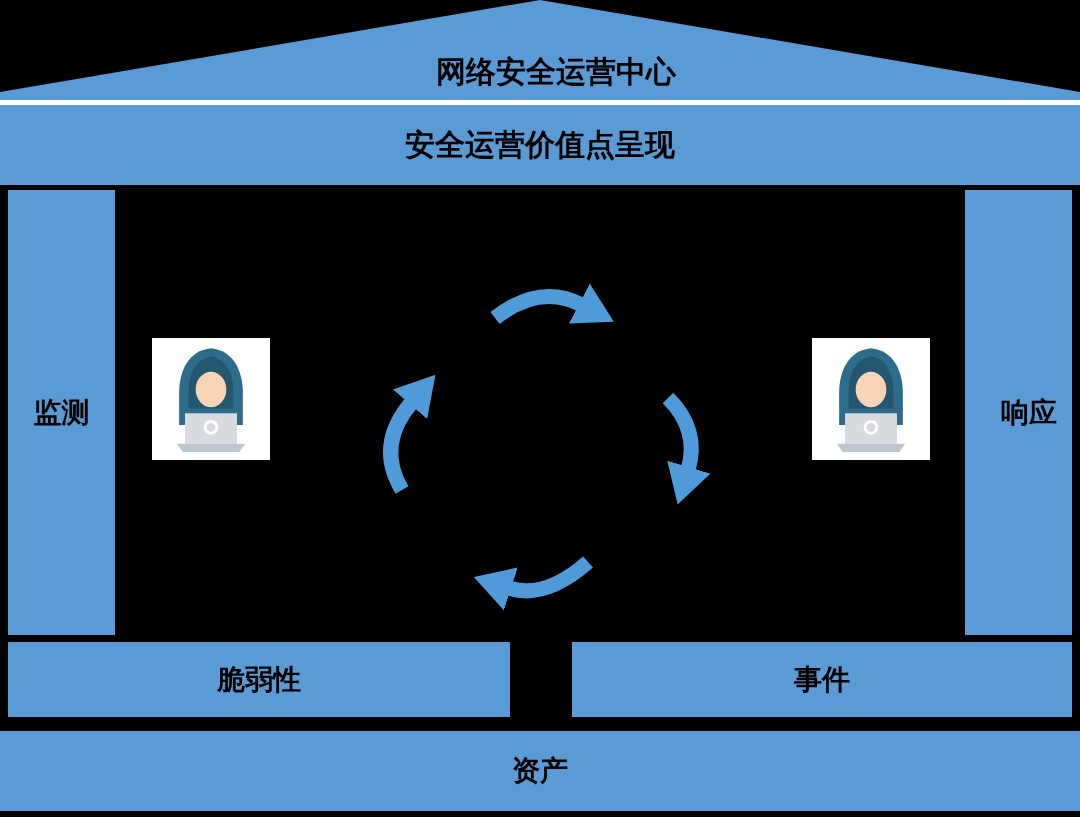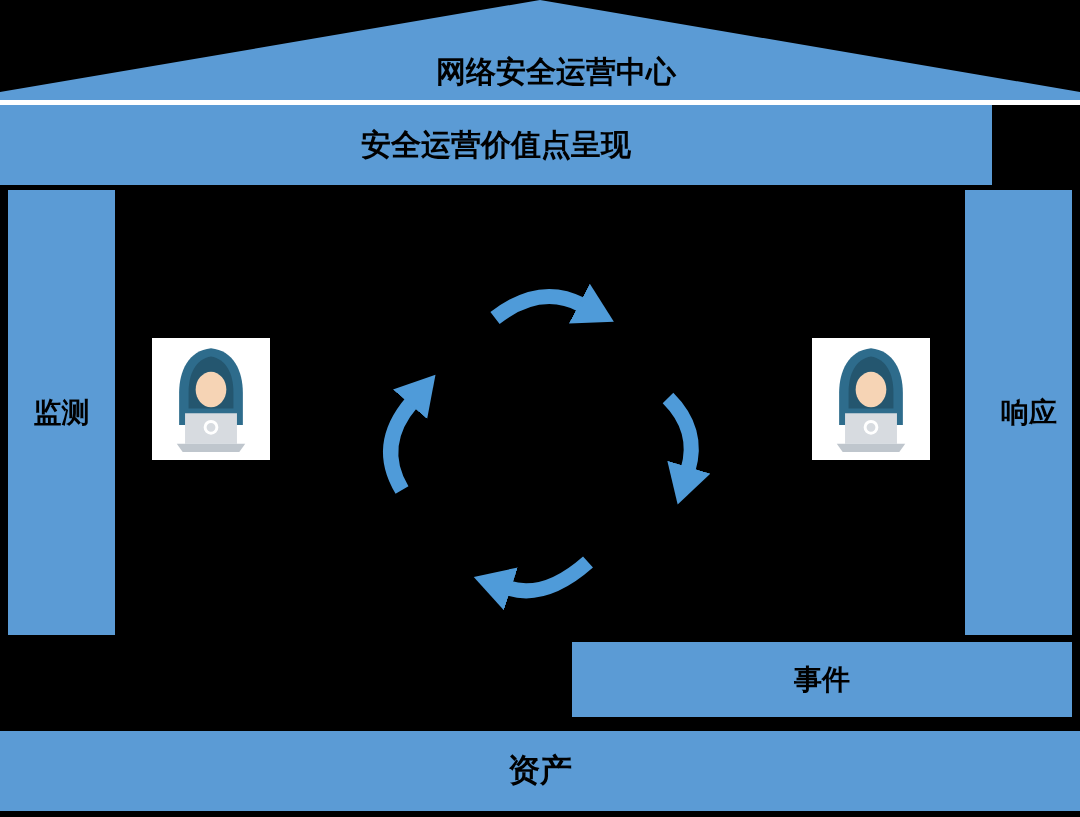--- a/index.html
+++ b/index.html
@@ -40,41 +40,41 @@
     margin-left: 16px;
   }
   .roof-sep {
     position: absolute;
     left: 0; top: 100px;
     width: 1080px; height: 5px;
     background: #ffffff;
   }
   .header-bar {
     left: 0; top: 105px;
-    width: 992px; height: 80px;
+    width: 1080px; height: 80px;
     font-size: 30px;
   }
   .pillar {
     top: 190px;
     width: 107px; height: 445px;
     font-size: 28px;
   }
   .pillar-left  { left: 8px; font-family: Liberation Serif, serif; }
   .pillar-right { left: 965px; padding-left: 21px; }
   .bar-bottom {
     top: 642px;
     height: 75px;
     font-size: 28px;
   }
   .bar-vuln     { left: 8px;   width: 502px; }
   .bar-incident { left: 572px; width: 500px; }
   .base-bar {
     left: 0; top: 731px;
     width: 1080px; height: 80px;
-    font-size: 32px;
+    font-size: 28px;
   }
   .icon-box {
     position: absolute;
     top: 338px;
     width: 118px; height: 122px;
     background: #ffffff;
   }
   .icon-left  { left: 152px; }
   .icon-right { left: 812px; }
   .icon-box svg { width: 100%; height: 100%; display: block; }
@@ -133,20 +133,23 @@
       <marker id="ah" markerWidth="2.8" markerHeight="3.2" refX="0.2" refY="1.5" orient="auto">
         <path d="M0 0 L2.6 1.5 L0 3 Z" fill="#4F9BD9"></path>
       </marker>
     </defs>
     <path d="M145 58 Q190 23 232 45" stroke="#4F9BD9" stroke-width="15" fill="none" marker-end="url(#ah)"></path>
     <path d="M318 138 Q350 170 338 210" stroke="#4F9BD9" stroke-width="15" fill="none" marker-end="url(#ah)"></path>
     <path d="M238 302 Q195 340 158 328" stroke="#4F9BD9" stroke-width="15" fill="none" marker-end="url(#ah)"></path>
     <path d="M52 230 Q25 185 62 142" stroke="#4F9BD9" stroke-width="15" fill="none" marker-end="url(#ah)"></path>
   </svg>
 
+  <div class="shape bar-bottom bar-vuln">
+    <span>脆弱性</span>
+  </div>
   <div class="shape bar-bottom bar-incident">
     <span>事件</span>
   </div>
 
   <div class="shape base-bar">
     <span>资产</span>
   </div>
 
 </div>
 

